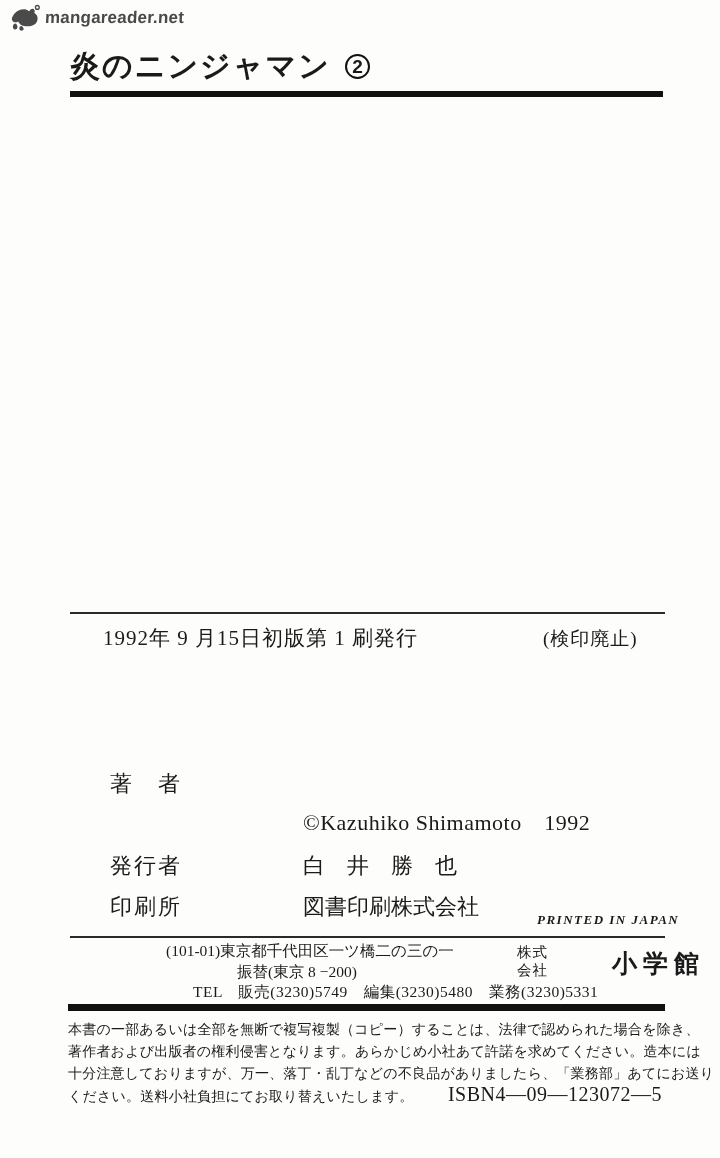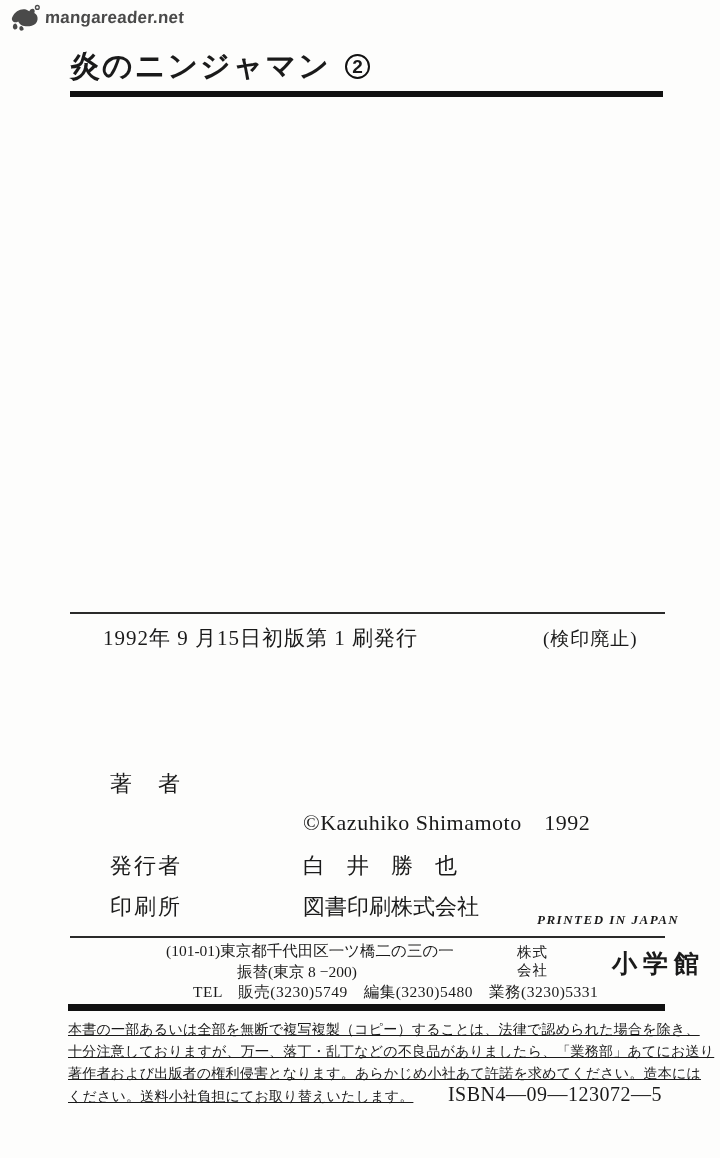--- a/index.html
+++ b/index.html
@@ -79,21 +79,21 @@
     position:absolute;left:572px;top:947px;
     font-family:"Liberation Sans","DejaVu Sans",sans-serif;
     font-weight:bold;font-size:25px;letter-spacing:6px;white-space:nowrap;margin-left:40px;
   }
   .rule-thick-bottom{position:absolute;left:68px;top:1004px;width:597px;height:7px;background:#111;}
   
   .notice{
     position:absolute;left:68px;top:1019px;width:594px;
     font-size:14px;line-height:21.8px;letter-spacing:0.2px;
   }
-  .notice-line{white-space:nowrap;text-decoration:underline;}
+  .notice-line{white-space:nowrap;}
   .notice-last{display:flex;justify-content:space-between;align-items:baseline;}
   .isbn{font-size:20px;letter-spacing:0.5px;white-space:nowrap;}
 </style>
 </head>
 <body>
 
 <div class="page">
 
   <div class="watermark">
     <span style="display:inline-flex;">
@@ -136,21 +136,21 @@
   <div class="pub-kk">
     <div>株式</div>
     <div>会社</div>
   </div>
   <div class="pub-name">小学館</div>
 
   <div class="rule-thick-bottom"></div>
 
   <div class="notice">
     <div class="notice-line">本書の一部あるいは全部を無断で複写複製（コピー）することは、法律で認められた場合を除き、</div>
+    <div class="notice-line">著作者および出版者の権利侵害となります。あらかじめ小社あて許諾を求めてください。造本には</div>
     <div class="notice-line">十分注意しておりますが、万一、落丁・乱丁などの不良品がありましたら、「業務部」あてにお送り</div>
-    <div class="notice-line">著作者および出版者の権利侵害となります。あらかじめ小社あて許諾を求めてください。造本には</div>
     <div class="notice-last">
       <span class="notice-line">ください。送料小社負担にてお取り替えいたします。</span>
       <span class="isbn">ISBN4—09—123072—5</span>
     </div>
   </div>
 
 </div>
 
 </body></html>

